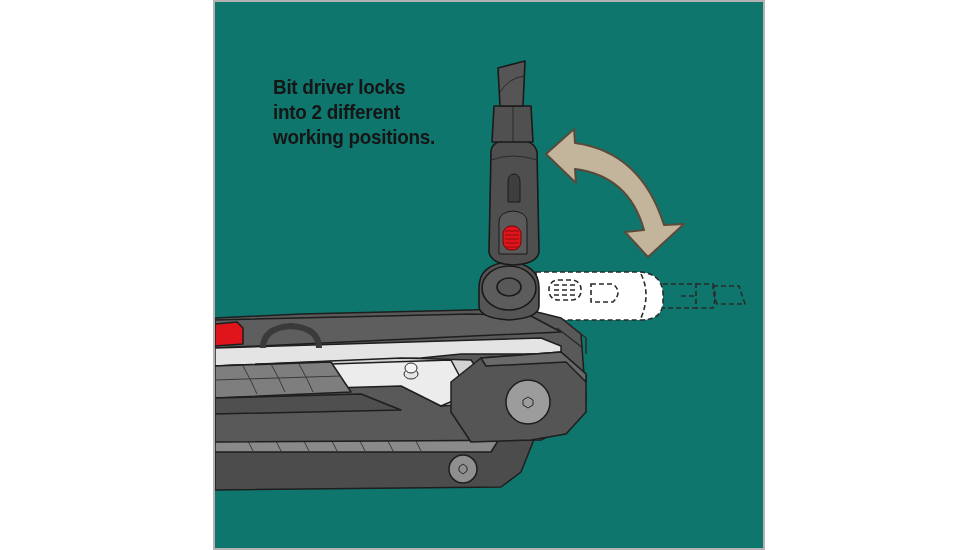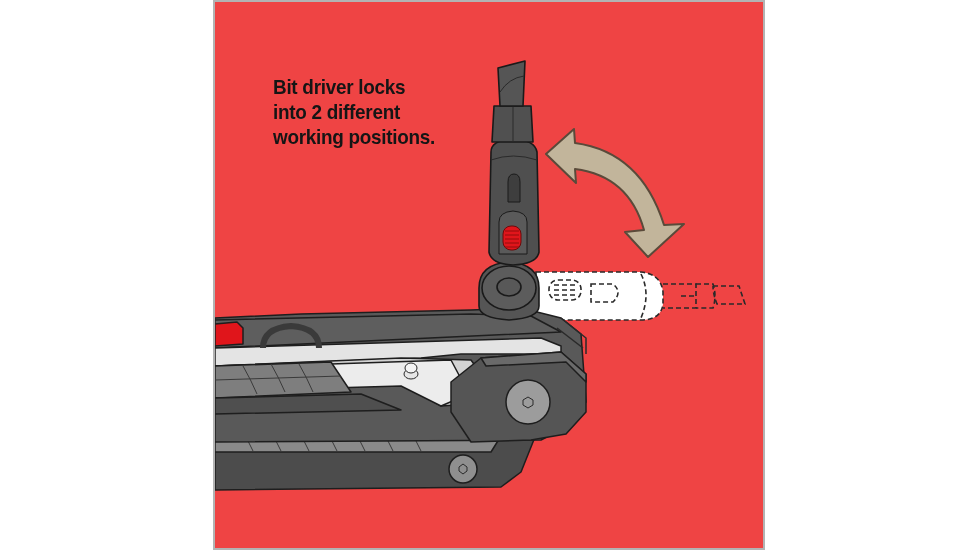--- a/index.html
+++ b/index.html
@@ -2,21 +2,21 @@
 <html><head>
 <meta charset="utf-8">
 <style>
   html, body { margin: 0; padding: 0; }
   body {
     width: 978px; height: 550px; background: #ffffff; position: relative; overflow: hidden;
     font-family: "Liberation Sans", sans-serif;
   }
   .frame {
     position: absolute; left: 213px; top: 0; width: 548px; height: 546px;
-    border: 2px solid #b3b3b3; border-bottom-width: 3px; box-sizing: content-box; background: #ef4444; overflow: hidden;
+    border: 2px solid #b3b3b3; border-bottom-width: 3px; box-sizing: content-box; background: #0f766e; overflow: hidden;
   }
   .caption {
     position: absolute; left: 58px; top: 72px; width: 240px;
     font-family: "Liberation Sans", sans-serif; font-weight: bold; font-size: 21px;
     line-height: 25px; color: #151515; letter-spacing: -0.3px;
     transform: scaleX(0.9); transform-origin: left top;
   }
   .caption div { white-space: nowrap; }
   svg.art { position: absolute; left: 0; top: 0; }
 </style>

